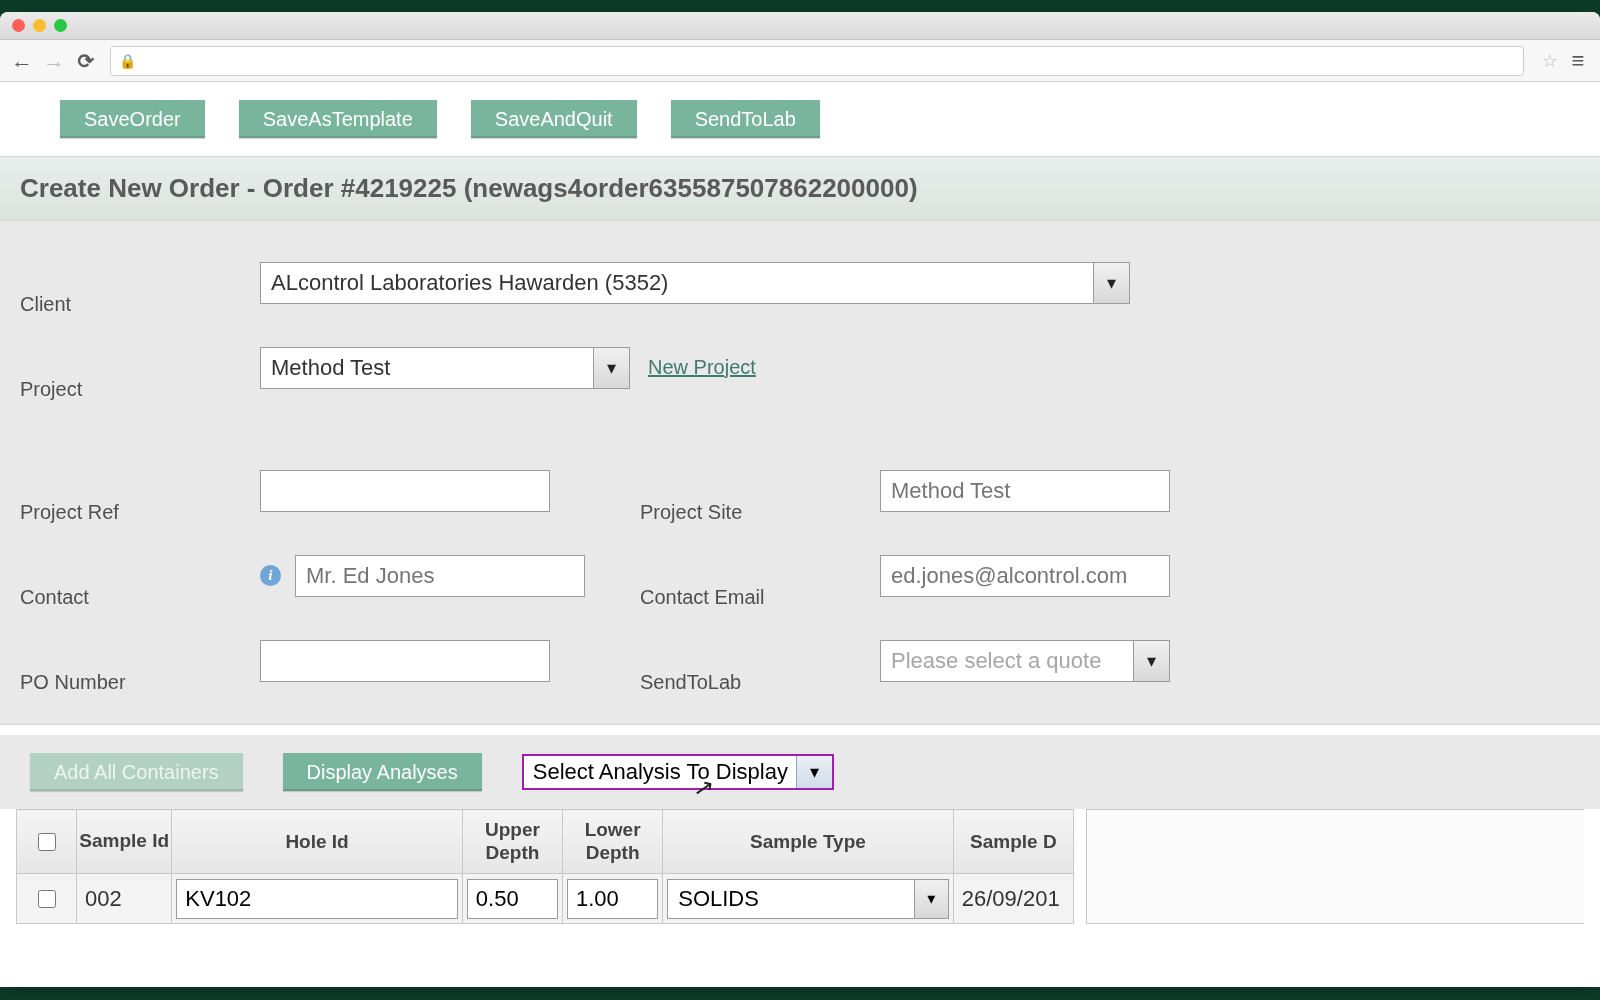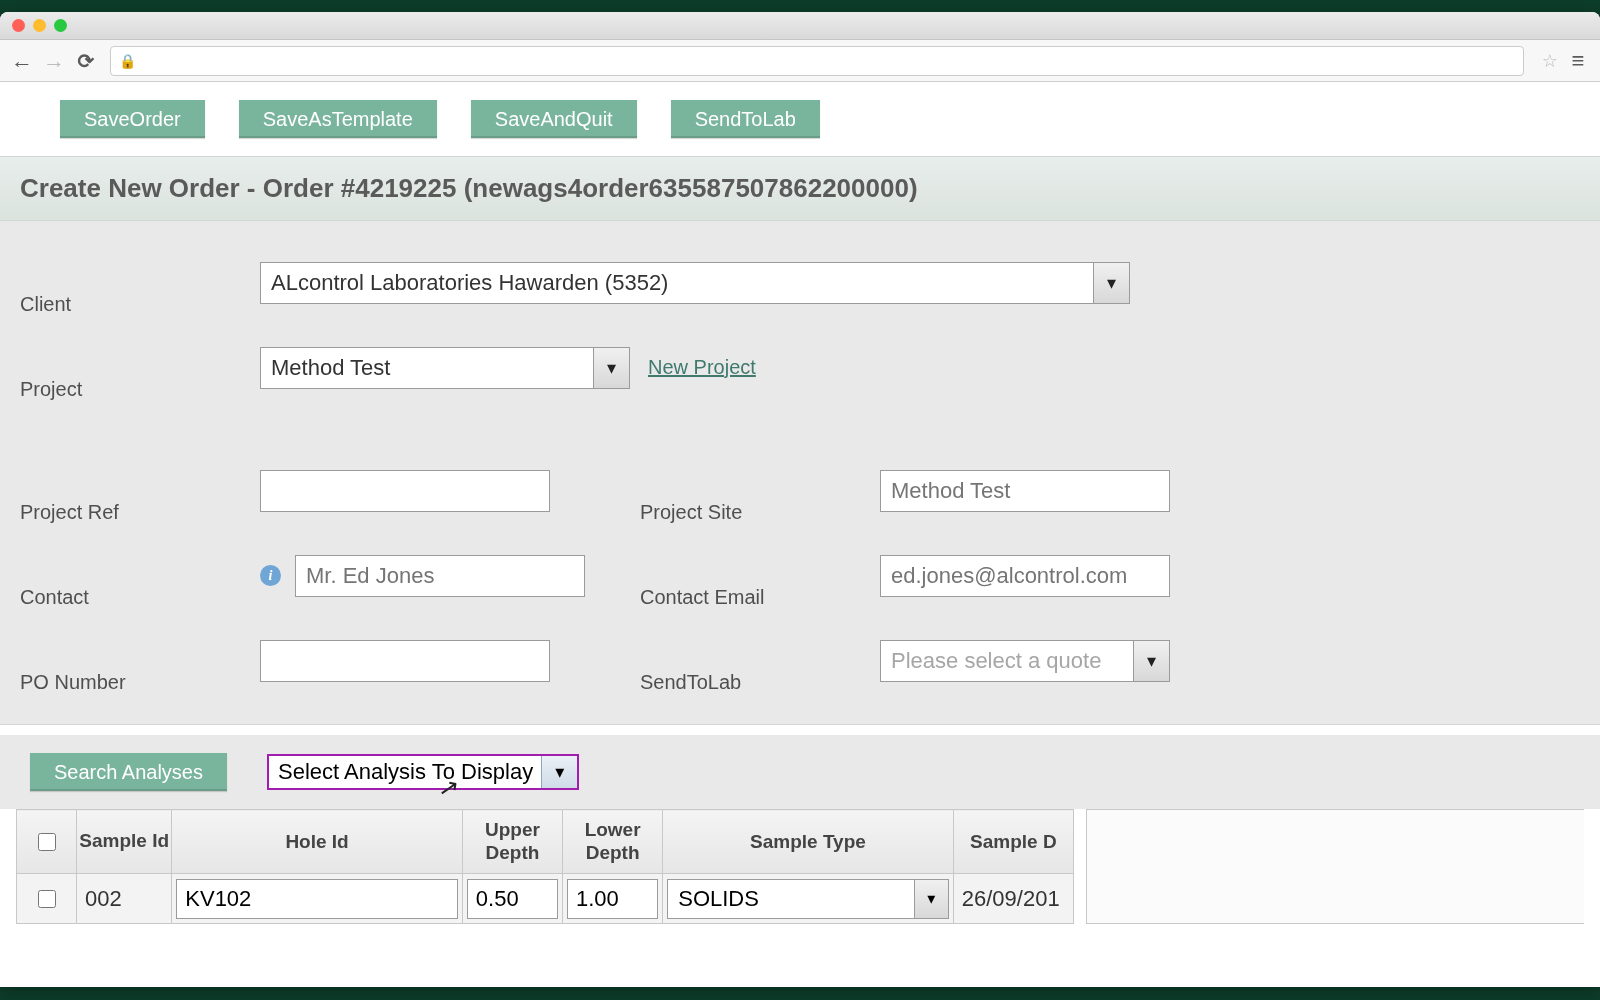--- a/index.html
+++ b/index.html
@@ -150,21 +150,22 @@
             <div class="select" style="width:290px">
               <span class="placeholder">Please select a quote</span>
               <span class="sel-arrow">▾</span>
             </div>
           </div>
 
         </div>
       </div>
 
       <div class="actions-row">
-        <button class="btn">Search Analyses</button>
+        <button class="btn disabled">Add All Containers</button>
+        <button class="btn">Display Analyses</button>
         <div class="analysis-select cursor">
           <span>Select Analysis To Display</span>
           <span class="sel-arrow2">▾</span>
         </div>
       </div>
 
       <div class="grid-area">
         <div class="grid-wrap">
         <table class="grid">
           <thead>

